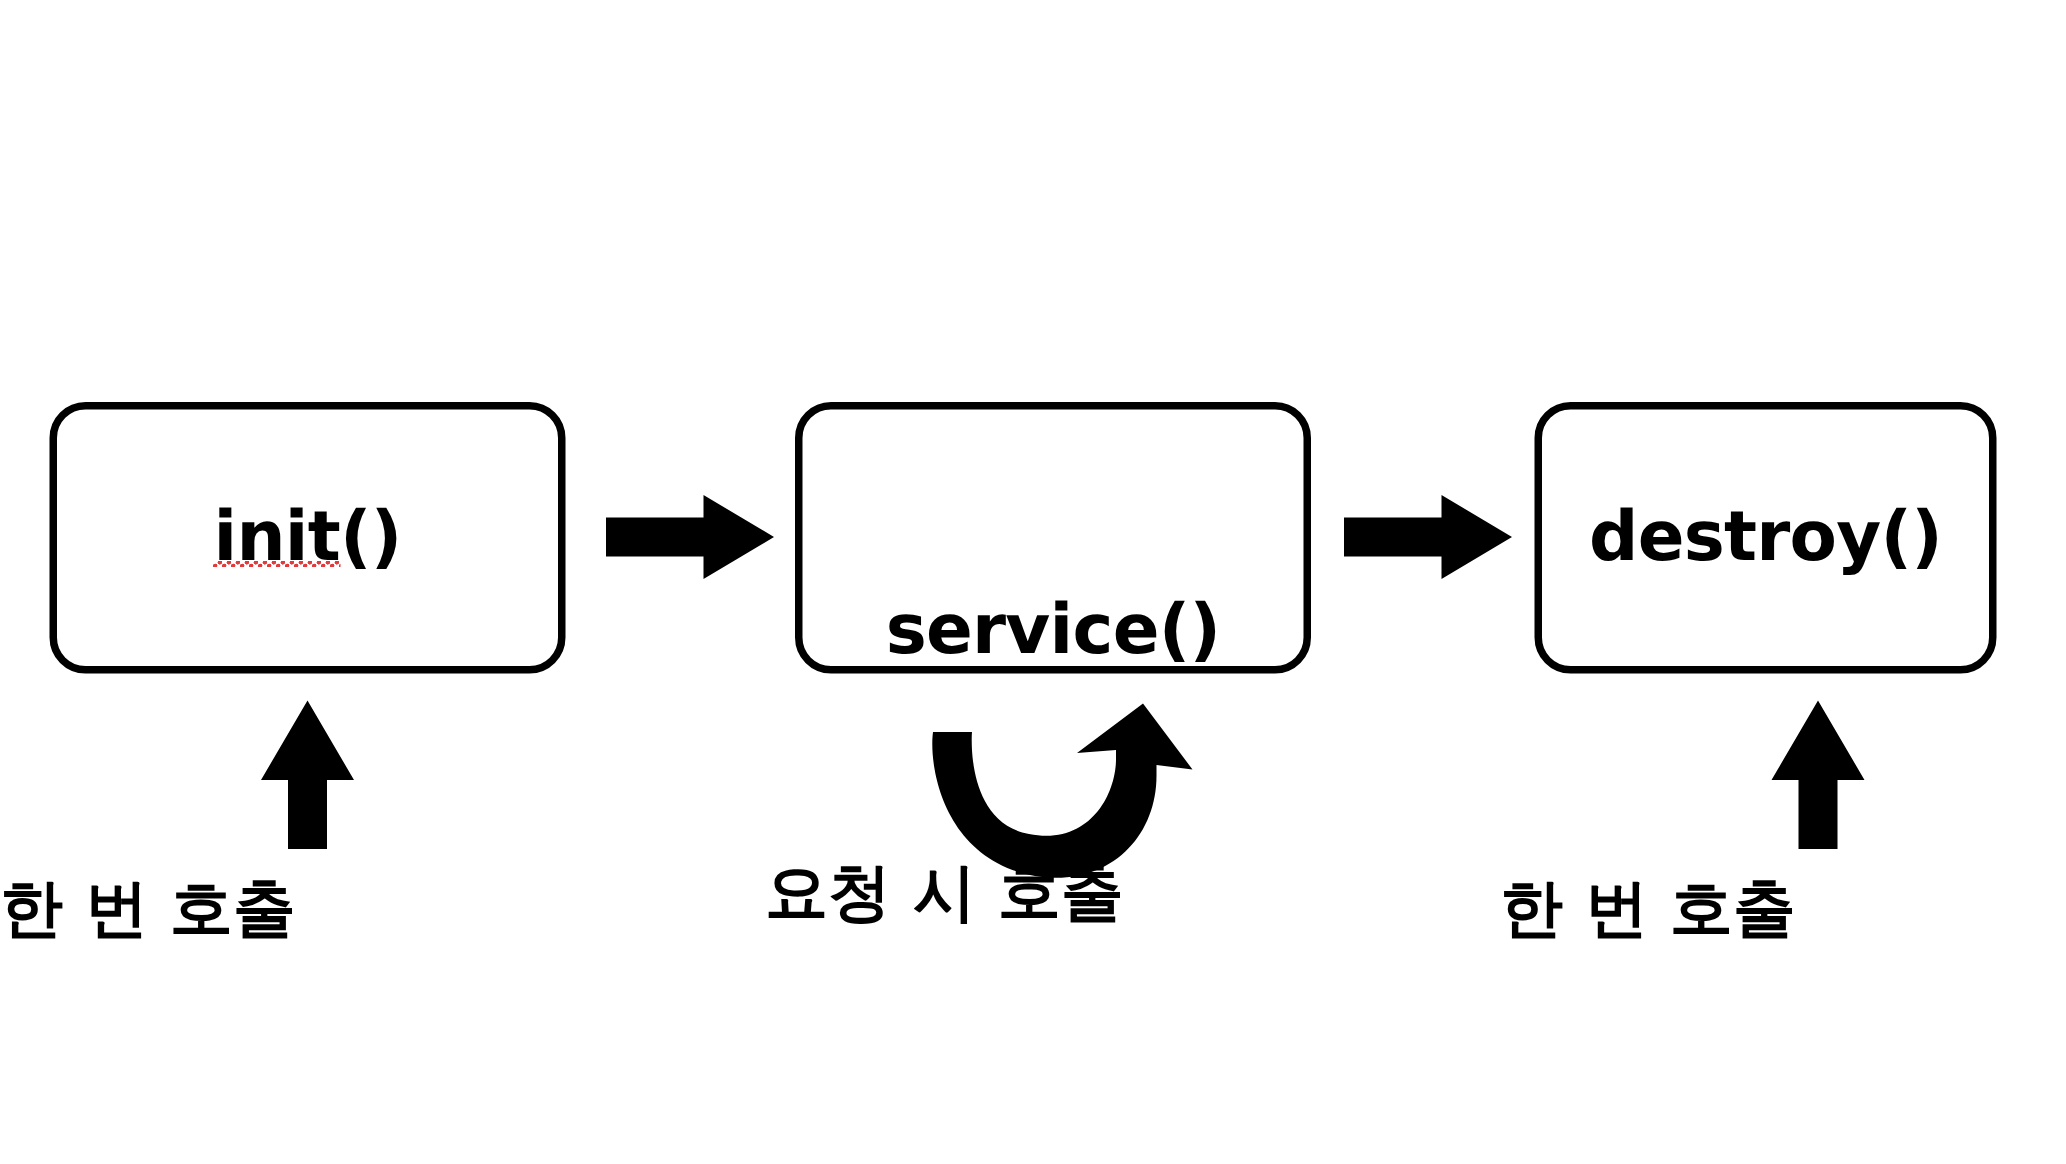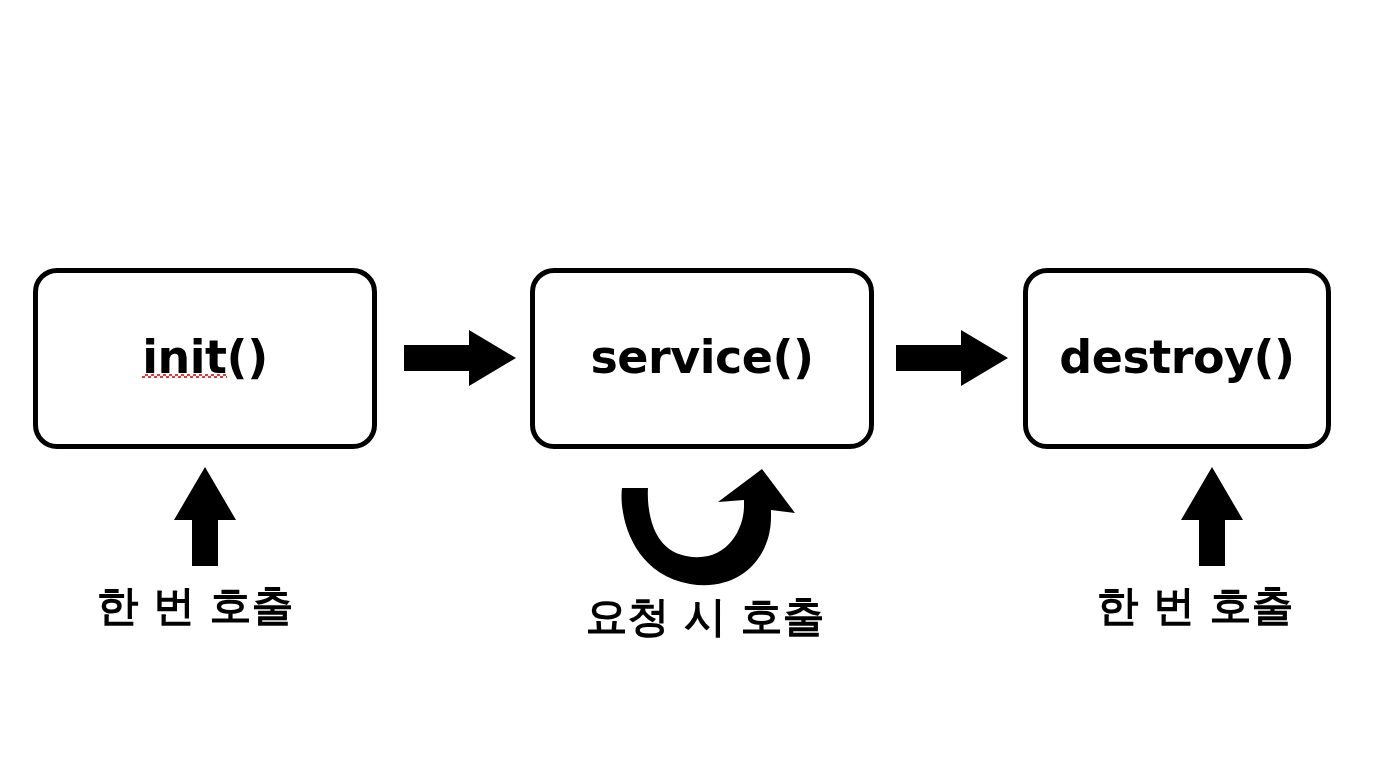--- a/index.html
+++ b/index.html
@@ -56,21 +56,21 @@
     bottom: 2px;
     height: 4px;
     background-image:
       radial-gradient(circle at 1.5px 3.2px, #e23b3b 1.35px, transparent 1.6px),
       radial-gradient(circle at 4.5px 0.9px, #e23b3b 1.35px, transparent 1.6px);
     background-size: 6px 4px;
     background-repeat: repeat-x;
   }
 
   #box-init    { left: 33px;   top: 268px; width: 344px; height: 181px; }
-  #box-service { left: 530px;  top: 268px; width: 344px; height: 181px; }
+  #box-service { left: 530px;  top: 268px; width: 344px; height: 181px; align-items: flex-end; }
   #box-destroy { left: 1023px; top: 268px; width: 308px; height: 181px; }
 
   
   .arrows {
     position: absolute;
     left: 0;
     top: 0;
     width: 1377px;
     height: 776px;
     pointer-events: none;
@@ -78,24 +78,24 @@
 
   
   .caption {
     position: absolute;
     font-family: "DejaVu Sans", sans-serif;
     font-weight: 700;
     font-size: 42px;
     line-height: 1;
     color: #000000;
     white-space: nowrap;
-    text-align: center;
+    text-align: left;
   }
   #caption-init    { left: 0px;   top: 585px; width: 390px;  }
-  #caption-service { left: 510px; top: 596px; width: 390px;  }
+  #caption-service { left: 510px; top: 574px; width: 390px;  }
   #caption-destroy { left: 1000px;top: 585px; width: 390px;  }
 </style>
 </head>
 <body>
 
 <div class="canvas">
 
   <div class="box" id="box-init">
     <span class="box-label"><span class="misspelled">init</span><span>()</span></span>
   </div>

